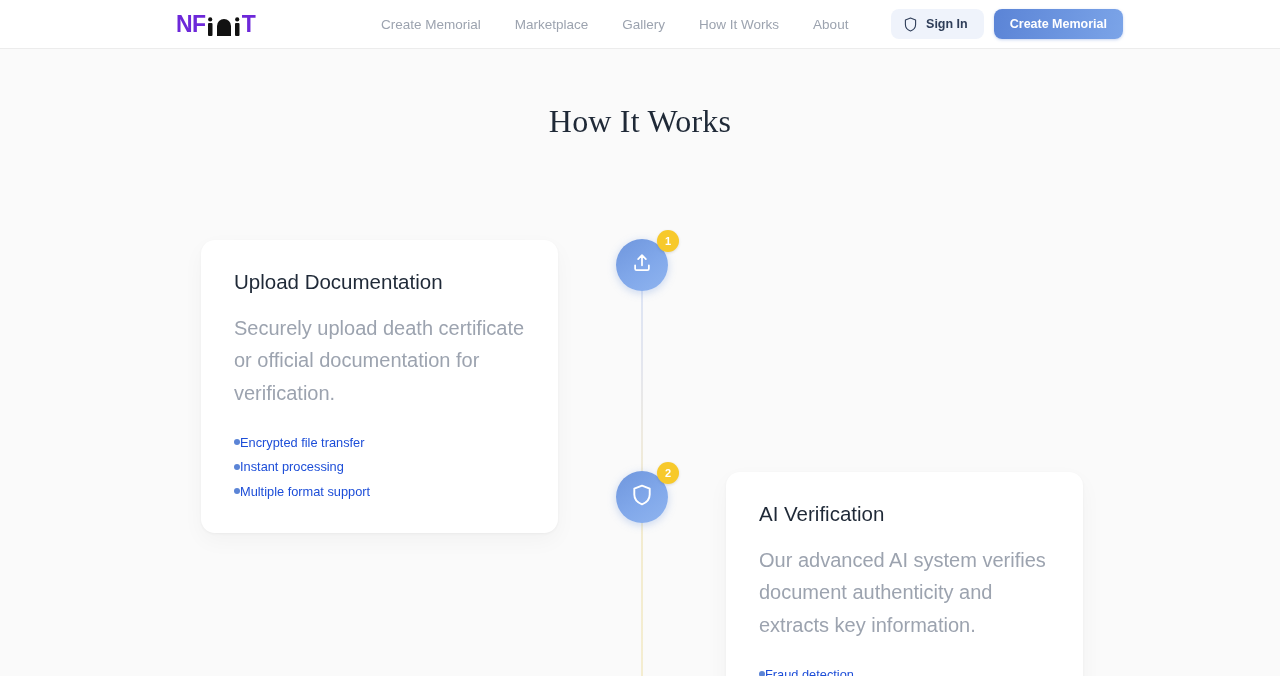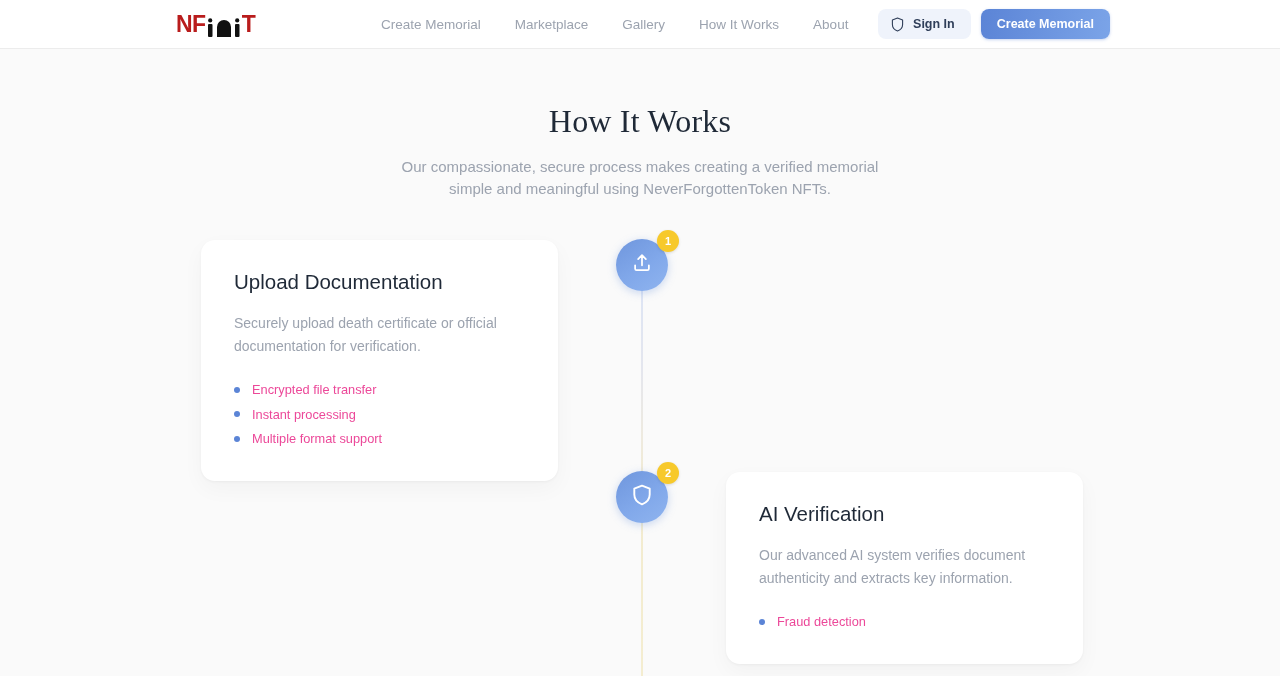--- a/index.html
+++ b/index.html
@@ -34,24 +34,24 @@
     left: 176px;
     display: flex;
     align-items: center;
     height: 28px;
   }
   .logo-text {
     font-family: "Liberation Sans", sans-serif;
     font-weight: bold;
     font-size: 23px;
     letter-spacing: -0.5px;
-    color: #b91c1c;
+    color: #6d28d9;
     line-height: 1;
     display: flex;
-    align-items: flex-end;
+    align-items: flex-start;
   }
   .logo-monument {
     display: inline-flex;
     align-items: flex-end;
     margin: 0 0px;
     position: relative;
     top: 1px;
   }
 
   .nav {
@@ -65,21 +65,21 @@
     font-size: 13.5px;
     color: #9ca3af;
     padding: 0 17px;
     white-space: nowrap;
     cursor: pointer;
   }
   .nav-item:first-child { padding-left: 0; }
 
   .header-actions {
     position: absolute;
-    right: 170px;
+    right: 157px;
     display: flex;
     align-items: center;
     gap: 10px;
   }
 
   .btn-signin {
     display: flex;
     align-items: center;
     gap: 9px;
     height: 30px;
@@ -204,34 +204,33 @@
 
   .card-title {
     font-family: Liberation Sans, sans-serif;
     font-size: 20.5px;
     font-weight: normal;
     color: #1f2937;
     line-height: 1.2;
   }
   .card-desc {
     margin-top: 17px;
-    font-size: 14px;
+    font-size: 20px;
     color: #9ca3af;
     line-height: 1.64;
   }
   .card-list {
     margin-top: 20px;
     list-style: none;
   }
   .card-list li {
     display: flex;
     align-items: center;
-    gap: 12px;
     font-size: 12.8px;
-    color: #ec4899;
+    color: #1d4ed8;
     height: 24.5px;
   }
   .dot {
     width: 6px;
     height: 6px;
     min-width: 6px;
     border-radius: 50%;
     background: #5b84d6;
   }
 </style>
@@ -273,24 +272,20 @@
       </span>
       <span>Sign In</span>
     </div>
     <button class="btn-create">Create Memorial</button>
   </div>
 
 </div>
 
 <div class="hero">
   <h1 class="hero-title">How It Works</h1>
-  <p class="hero-sub">
-    <span>Our compassionate, secure process makes creating a verified memorial</span><br>
-    <span>simple and meaningful using NeverForgottenToken NFTs.</span>
-  </p>
 </div>
 
 <div class="timeline">
 
   <div class="spine"></div>
 
   <div class="step" style="top:190px;">
     <div class="step-circle">
       <span>
         <svg width="22" height="22" viewBox="0 0 24 24" aria-hidden="true">

